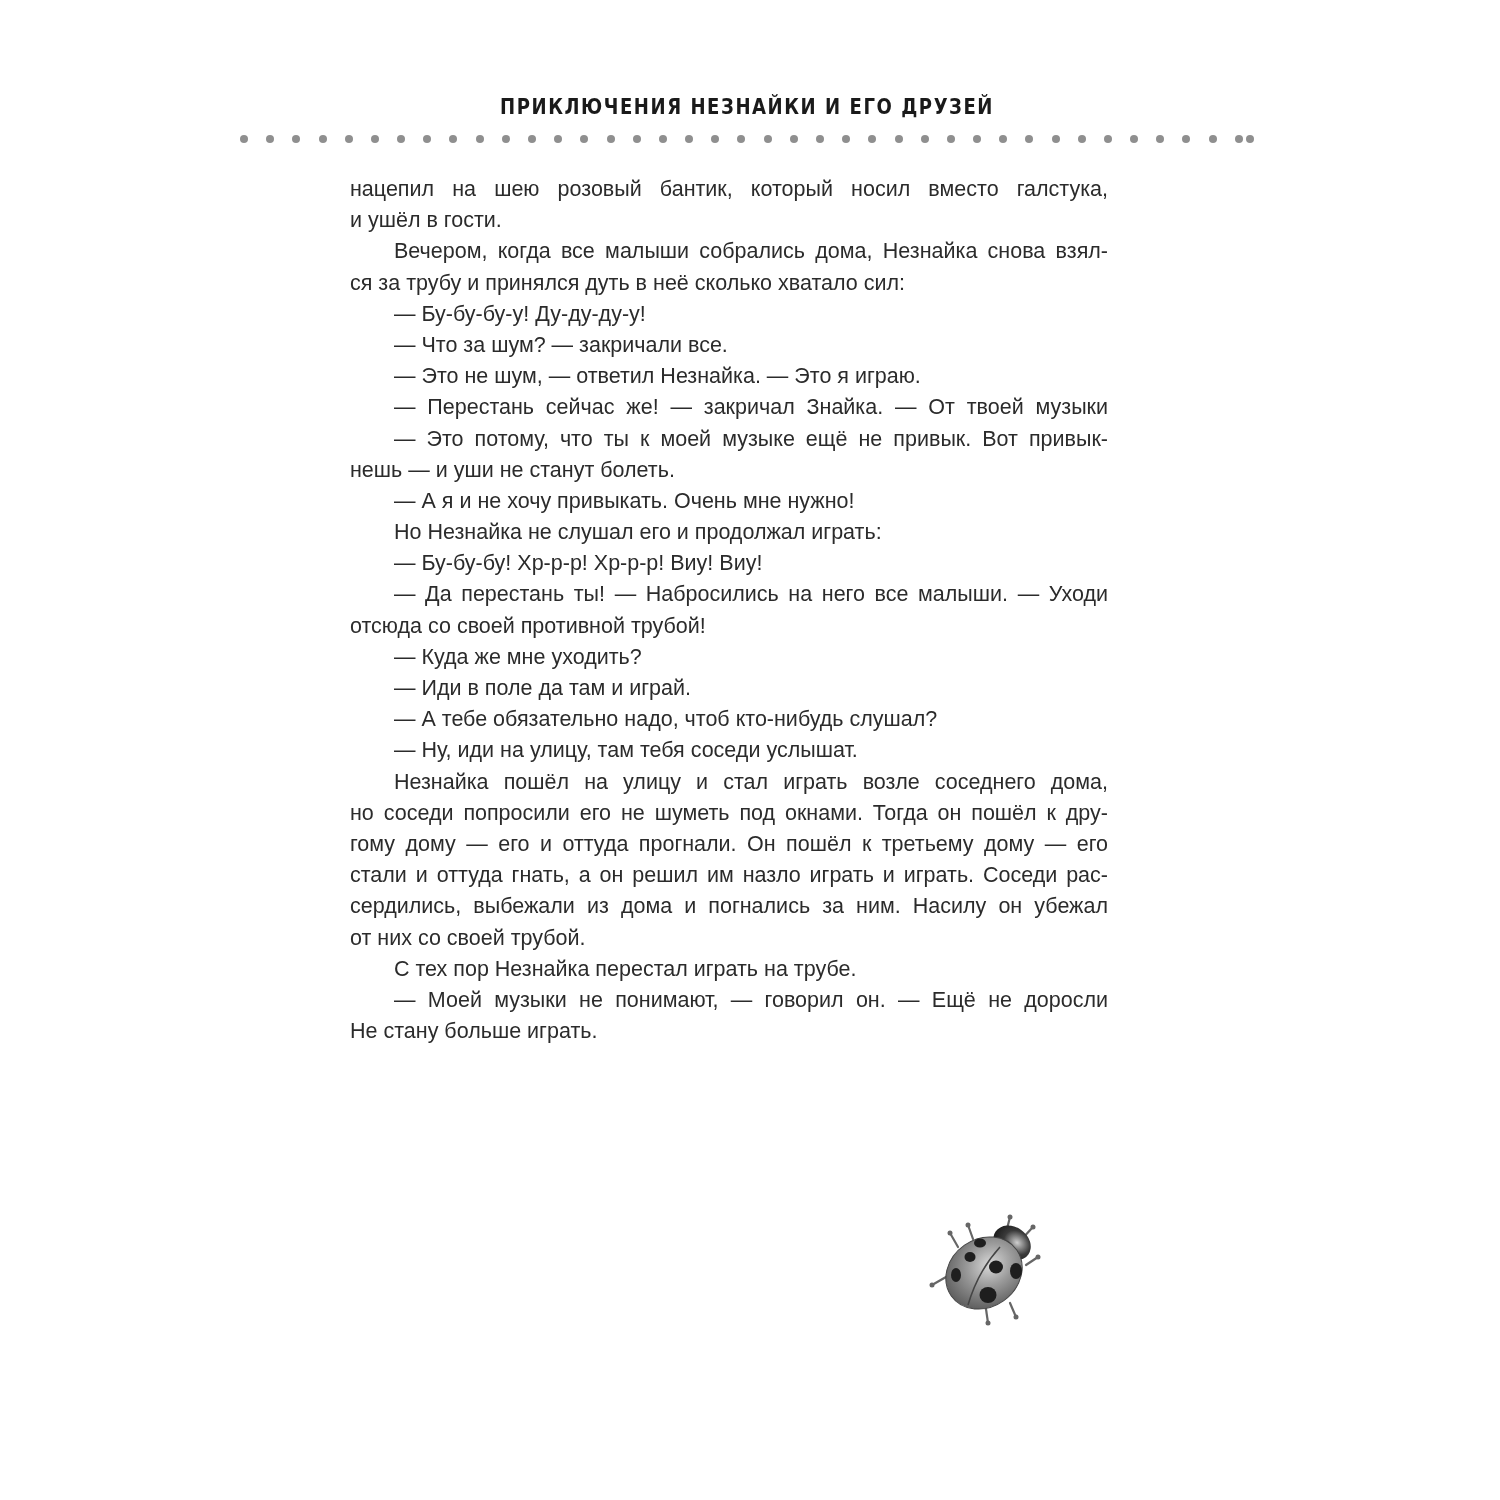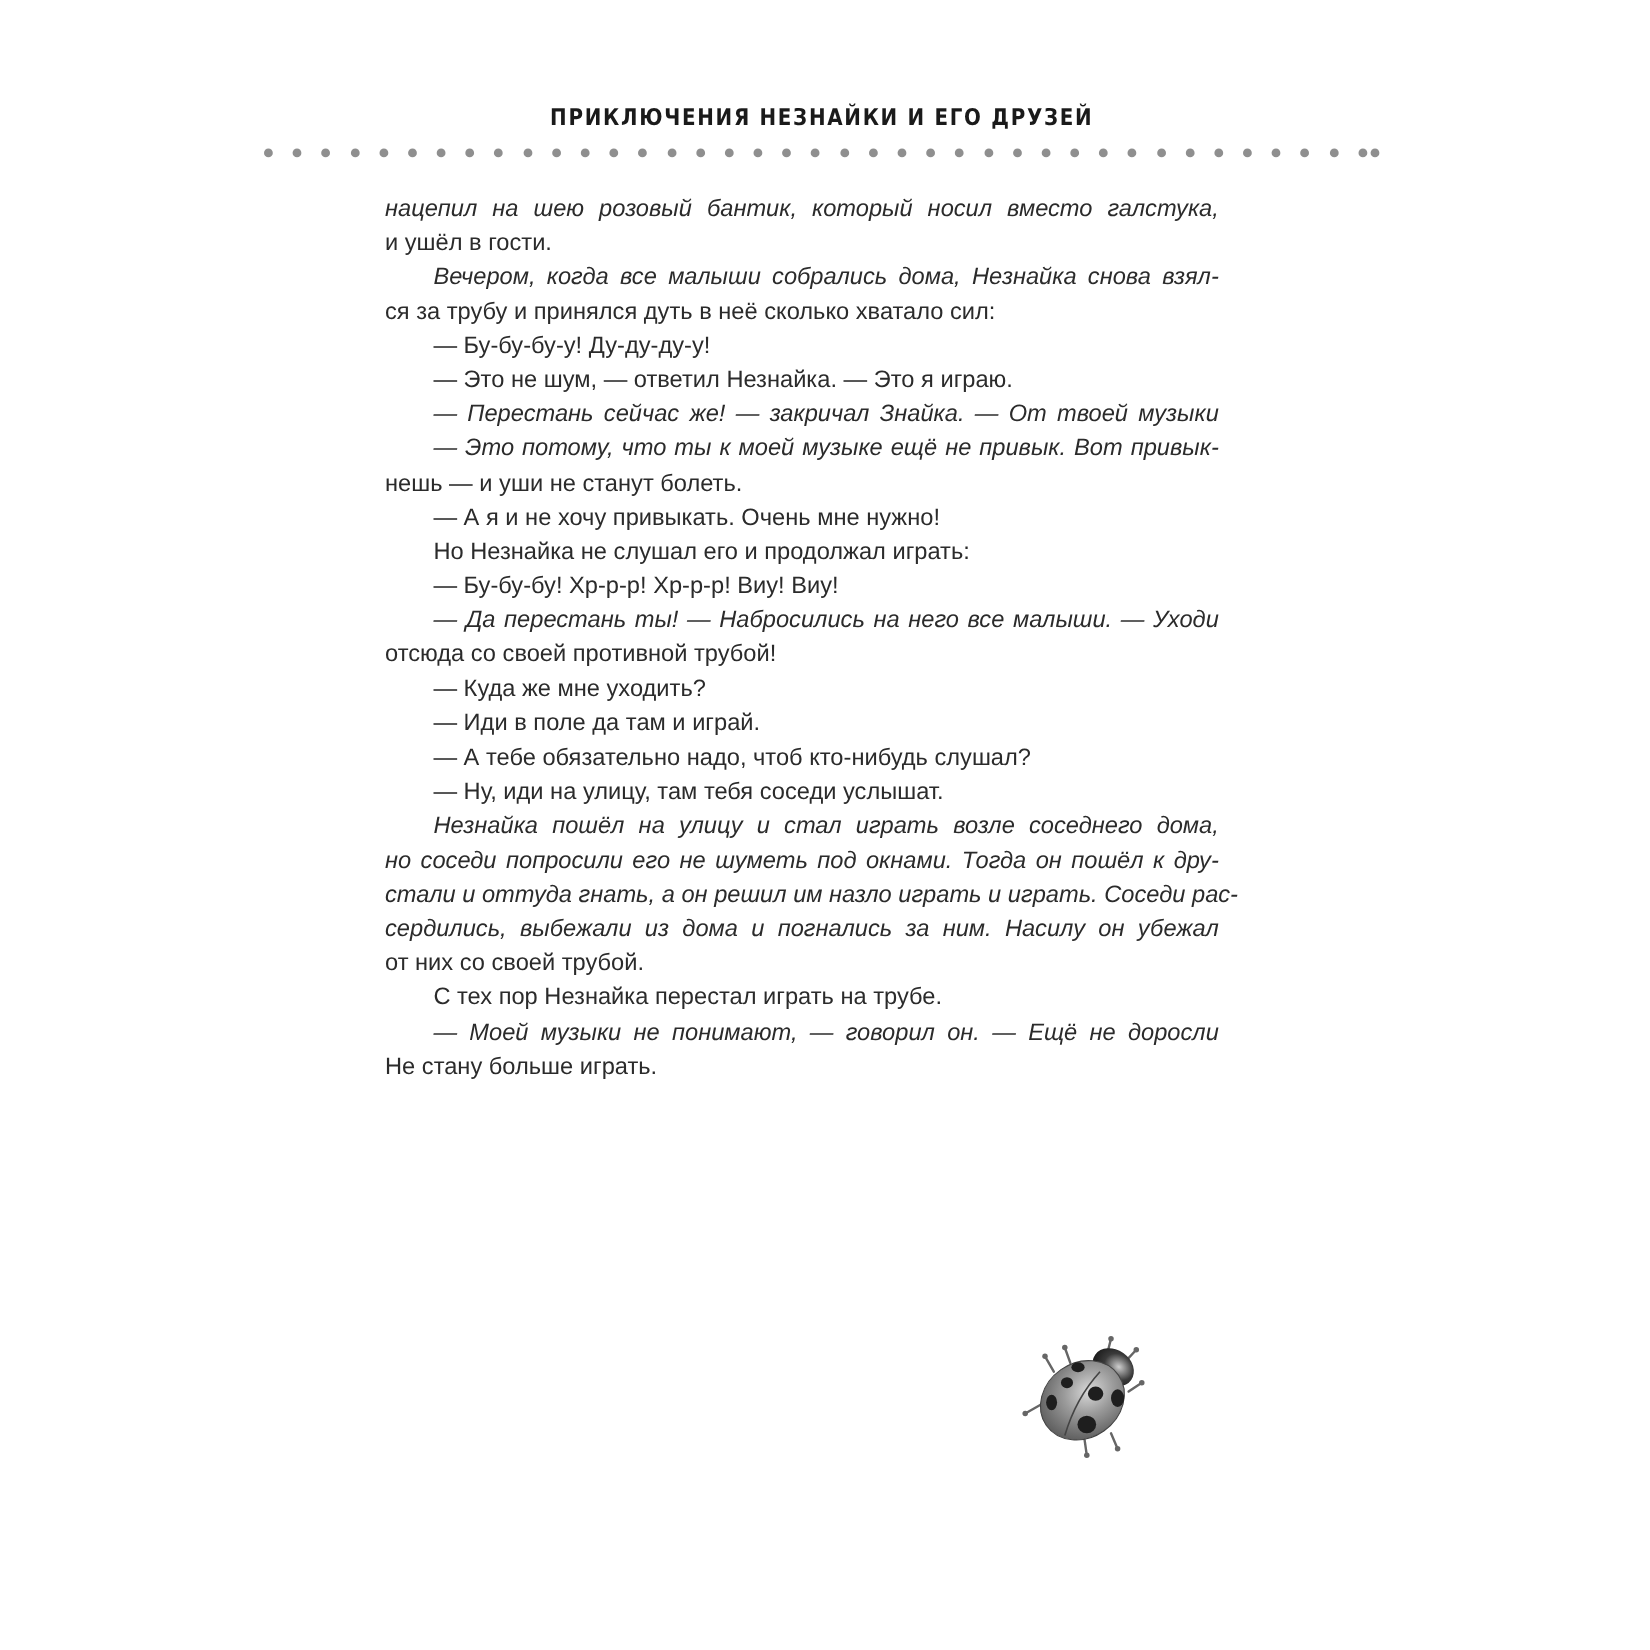--- a/index.html
+++ b/index.html
@@ -54,21 +54,20 @@
       color: #2b2b2b;
     }
     .line {
       display: block;
       white-space: nowrap;
       height: 31.2px;
     }
     .line.justify {
       text-align: justify;
       text-align-last: justify;
-      font-style: italic;
     }
     .line.indent {
       padding-left: 44px;
     }
     .illustration {
       position: absolute;
       left: 918px;
       top: 1205px;
       width: 125px;
       height: 125px;
@@ -121,35 +120,37 @@
     <span class="dot" style="left: 1234.84px; top: 0px; background: rgb(143, 143, 143);"></span>
     <span class="dot" style="left: 1246px; top: 0px; background: rgb(143, 143, 143);"></span>
   </div>
 
 <div class="body-text" id="body-text">
     <span class="line justify">нацепил на шею розовый бантик, который носил вместо галстука,</span>
     <span class="line">и ушёл в гости.</span>
     <span class="line indent justify">Вечером, когда все малыши собрались дома, Незнайка снова взял-</span>
     <span class="line">ся за трубу и принялся дуть в неё сколько хватало сил:</span>
     <span class="line indent">— Бу-бу-бу-у! Ду-ду-ду-у!</span>
+    <span class="line indent">— Что за шум? — закричали все.</span>
     <span class="line indent">— Это не шум, — ответил Незнайка. — Это я играю.</span>
     <span class="line indent justify">— Перестань сейчас же! — закричал Знайка. — От твоей музыки</span>
     <span class="line indent justify">— Это потому, что ты к моей музыке ещё не привык. Вот привык-</span>
     <span class="line">нешь — и уши не станут болеть.</span>
     <span class="line indent">— А я и не хочу привыкать. Очень мне нужно!</span>
     <span class="line indent">Но Незнайка не слушал его и продолжал играть:</span>
     <span class="line indent">— Бу-бу-бу! Хр-р-р! Хр-р-р! Виу! Виу!</span>
     <span class="line indent justify">— Да перестань ты! — Набросились на него все малыши. — Уходи</span>
     <span class="line">отсюда со своей противной трубой!</span>
     <span class="line indent">— Куда же мне уходить?</span>
     <span class="line indent">— Иди в поле да там и играй.</span>
     <span class="line indent">— А тебе обязательно надо, чтоб кто-нибудь слушал?</span>
     <span class="line indent">— Ну, иди на улицу, там тебя соседи услышат.</span>
     <span class="line indent justify">Незнайка пошёл на улицу и стал играть возле соседнего дома,</span>
     <span class="line justify">но соседи попросили его не шуметь под окнами. Тогда он пошёл к дру-</span>
+    <span class="line justify">гому дому — его и оттуда прогнали. Он пошёл к третьему дому — его</span>
     <span class="line justify">стали и оттуда гнать, а он решил им назло играть и играть. Соседи рас-</span>
     <span class="line justify">сердились, выбежали из дома и погнались за ним. Насилу он убежал</span>
     <span class="line">от них со своей трубой.</span>
     <span class="line indent">С тех пор Незнайка перестал играть на трубе.</span>
     <span class="line indent justify">— Моей музыки не понимают, — говорил он. — Ещё не доросли</span>
     <span class="line">Не стану больше играть.</span>
   </div>
 
 <svg class="illustration" viewBox="0 0 125 125" xmlns="http://www.w3.org/2000/svg">
   <defs>

